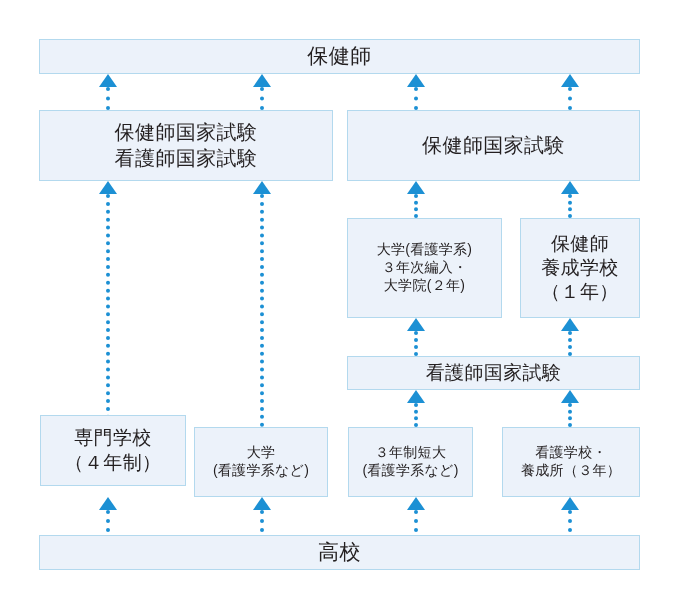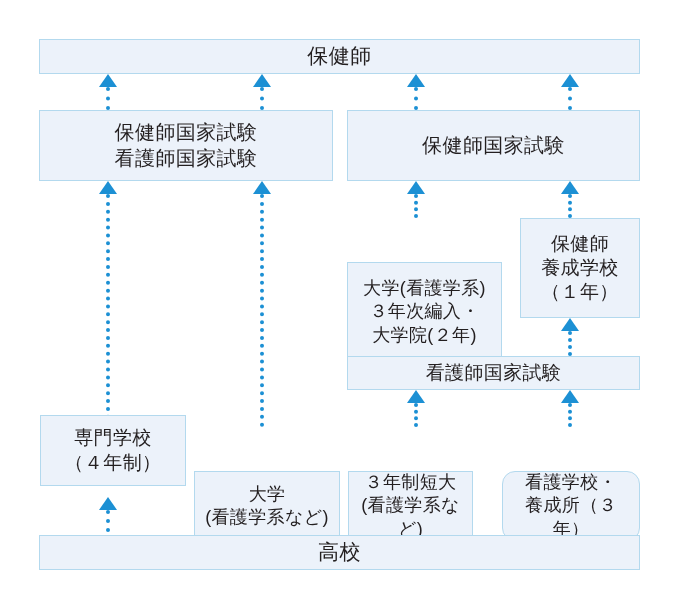--- a/index.html
+++ b/index.html
@@ -35,21 +35,21 @@
     color: #231f20;
     line-height: 1.28;
     letter-spacing: 0.02em;
     white-space: pre-line;
     padding: 2px 4px;
   }
 
   .node-lg  { font-size: 21px; }
   .node-md  { font-size: 20px; }
   .node-sm  { font-size: 19px; }
-  .node-xs  { font-size: 18px; margin-top: 44px; }
+  .node-xs  { font-size: 14px; }
 
   
   .conn {
     position: absolute;
     width: 18px;
   }
   .conn .stem {
     position: absolute;
     left: 50%;
     transform: translateX(-50%);
@@ -157,24 +157,24 @@
 
   <div class="node node-sm" style="left:520px; top:218px; width:120px; height:100px;">保健師
 養成学校
 （１年）</div>
 
   <div class="node node-sm" style="left:347px; top:356px; width:293px; height:34px;">看護師国家試験</div>
 
   <div class="node node-sm" style="left:40px; top:415px; width:146px; height:71px;">専門学校
 （４年制）</div>
 
-  <div class="node node-xs" style="left:194px; top:427px; width:146px; height:70px;">大学
+  <div class="node node-xs" style="left:194px; top:427px; width:134px; height:70px;">大学
 (看護学系など)</div>
 
   <div class="node node-xs" style="left:348px; top:427px; width:125px; height:70px;">３年制短大
 (看護学系など)</div>
 
-  <div class="node node-xs" style="left:502px; top:427px; width:138px; height:70px;border-radius:13px;">看護学校・
+  <div class="node node-xs" style="left:502px; top:427px; width:138px; height:70px;">看護学校・
 養成所（３年）</div>
 
   <div class="node node-lg" style="left:39px; top:535px; width:601px; height:35px;">高校</div>
 
 </div>
 
 </body></html>

